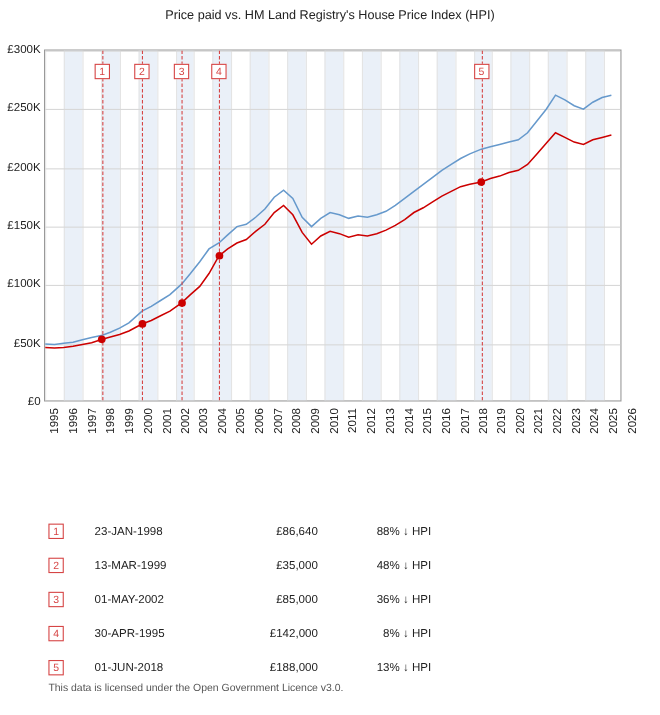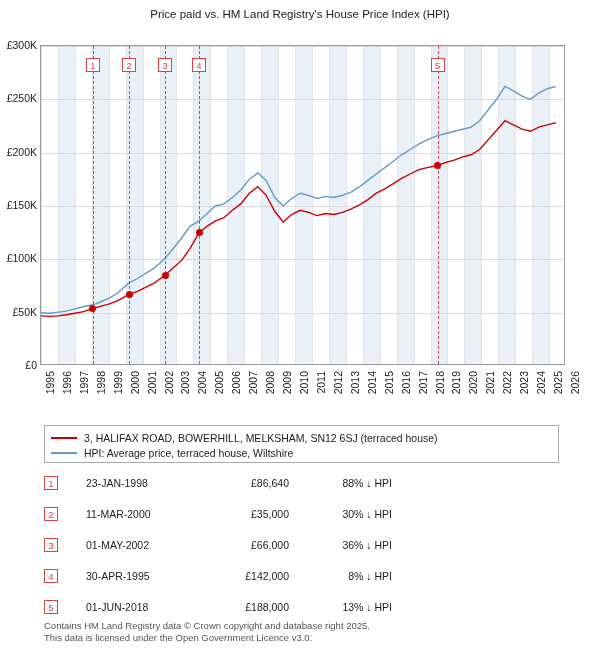--- a/index.html
+++ b/index.html
@@ -324,62 +324,51 @@
       <div class="xlabel" style="left: 410.452px;">2019</div>
       <div class="xlabel" style="left: 427.387px;">2020</div>
       <div class="xlabel" style="left: 444.323px;">2021</div>
       <div class="xlabel" style="left: 461.258px;">2022</div>
       <div class="xlabel" style="left: 478.194px;">2023</div>
       <div class="xlabel" style="left: 495.129px;">2024</div>
       <div class="xlabel" style="left: 512.065px;">2025</div>
       <div class="xlabel" style="left: 529px;">2026</div>
     </div>
 
-  <div id="legend">
-    <div class="legend-row">
-      <span class="legend-swatch" style="border-top-color:#cc0000"></span>
-      <span class="legend-text">3, HALIFAX ROAD, BOWERHILL, MELKSHAM, SN12 6SJ (terraced house)</span>
-    </div>
-    <div class="legend-row">
-      <span class="legend-swatch" style="border-top-color:#6699cc"></span>
-      <span class="legend-text">HPI: Average price, terraced house, Wiltshire</span>
-    </div>
-  </div>
 
   <div id="sales">
     <div class="sale-row">
       <span class="sale-num">1</span>
       <span class="sale-date">23-JAN-1998</span>
       <span class="sale-price">£86,640</span>
       <span class="sale-delta">88% ↓ HPI</span>
     </div>
     <div class="sale-row">
       <span class="sale-num">2</span>
-      <span class="sale-date">11-MAR-2000</span>
+      <span class="sale-date">13-MAR-1999</span>
       <span class="sale-price">£35,000</span>
-      <span class="sale-delta">30% ↓ HPI</span>
+      <span class="sale-delta">48% ↓ HPI</span>
     </div>
     <div class="sale-row">
       <span class="sale-num">3</span>
       <span class="sale-date">01-MAY-2002</span>
-      <span class="sale-price">£66,000</span>
+      <span class="sale-price">£85,000</span>
       <span class="sale-delta">36% ↓ HPI</span>
     </div>
     <div class="sale-row">
       <span class="sale-num">4</span>
       <span class="sale-date">30-APR-1995</span>
       <span class="sale-price">£142,000</span>
       <span class="sale-delta">8% ↓ HPI</span>
     </div>
     <div class="sale-row">
       <span class="sale-num">5</span>
       <span class="sale-date">01-JUN-2018</span>
       <span class="sale-price">£188,000</span>
       <span class="sale-delta">13% ↓ HPI</span>
     </div>
   </div>
 
   <div id="footer">
-    <div>Contains HM Land Registry data © Crown copyright and database right 2025.</div>
     <div>This data is licensed under the Open Government Licence v3.0.</div>
   </div>
 
 </div>
 
 </body></html>

